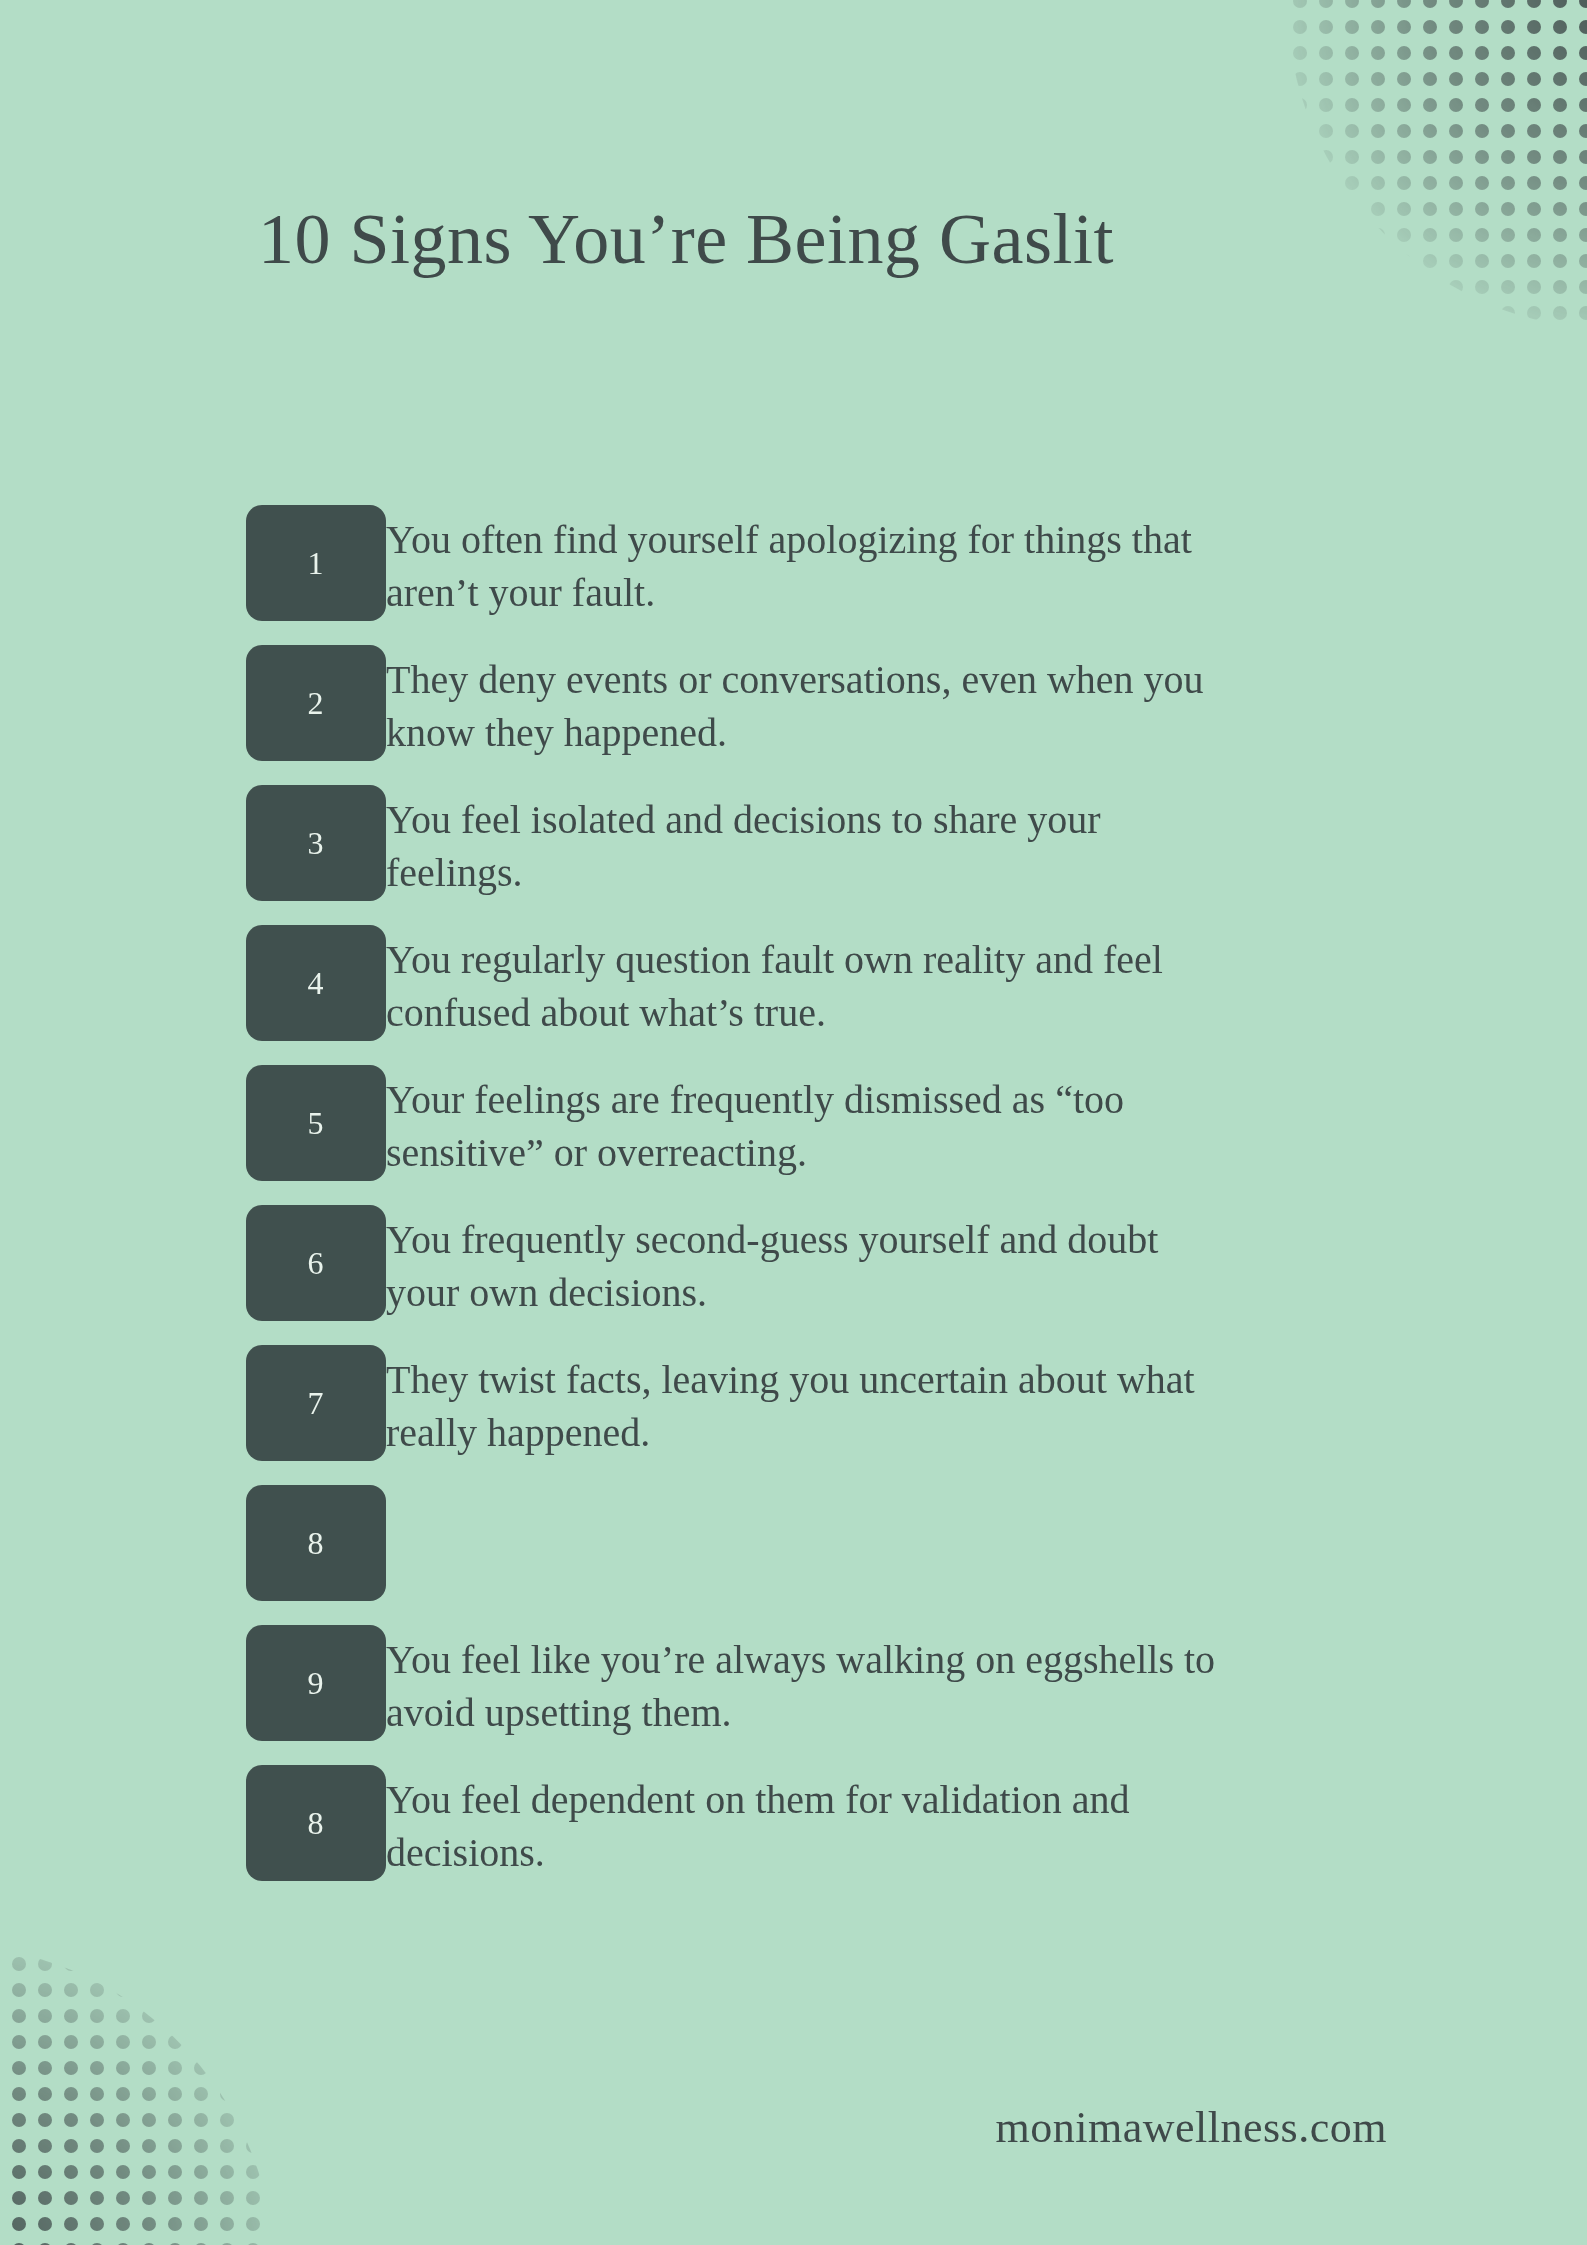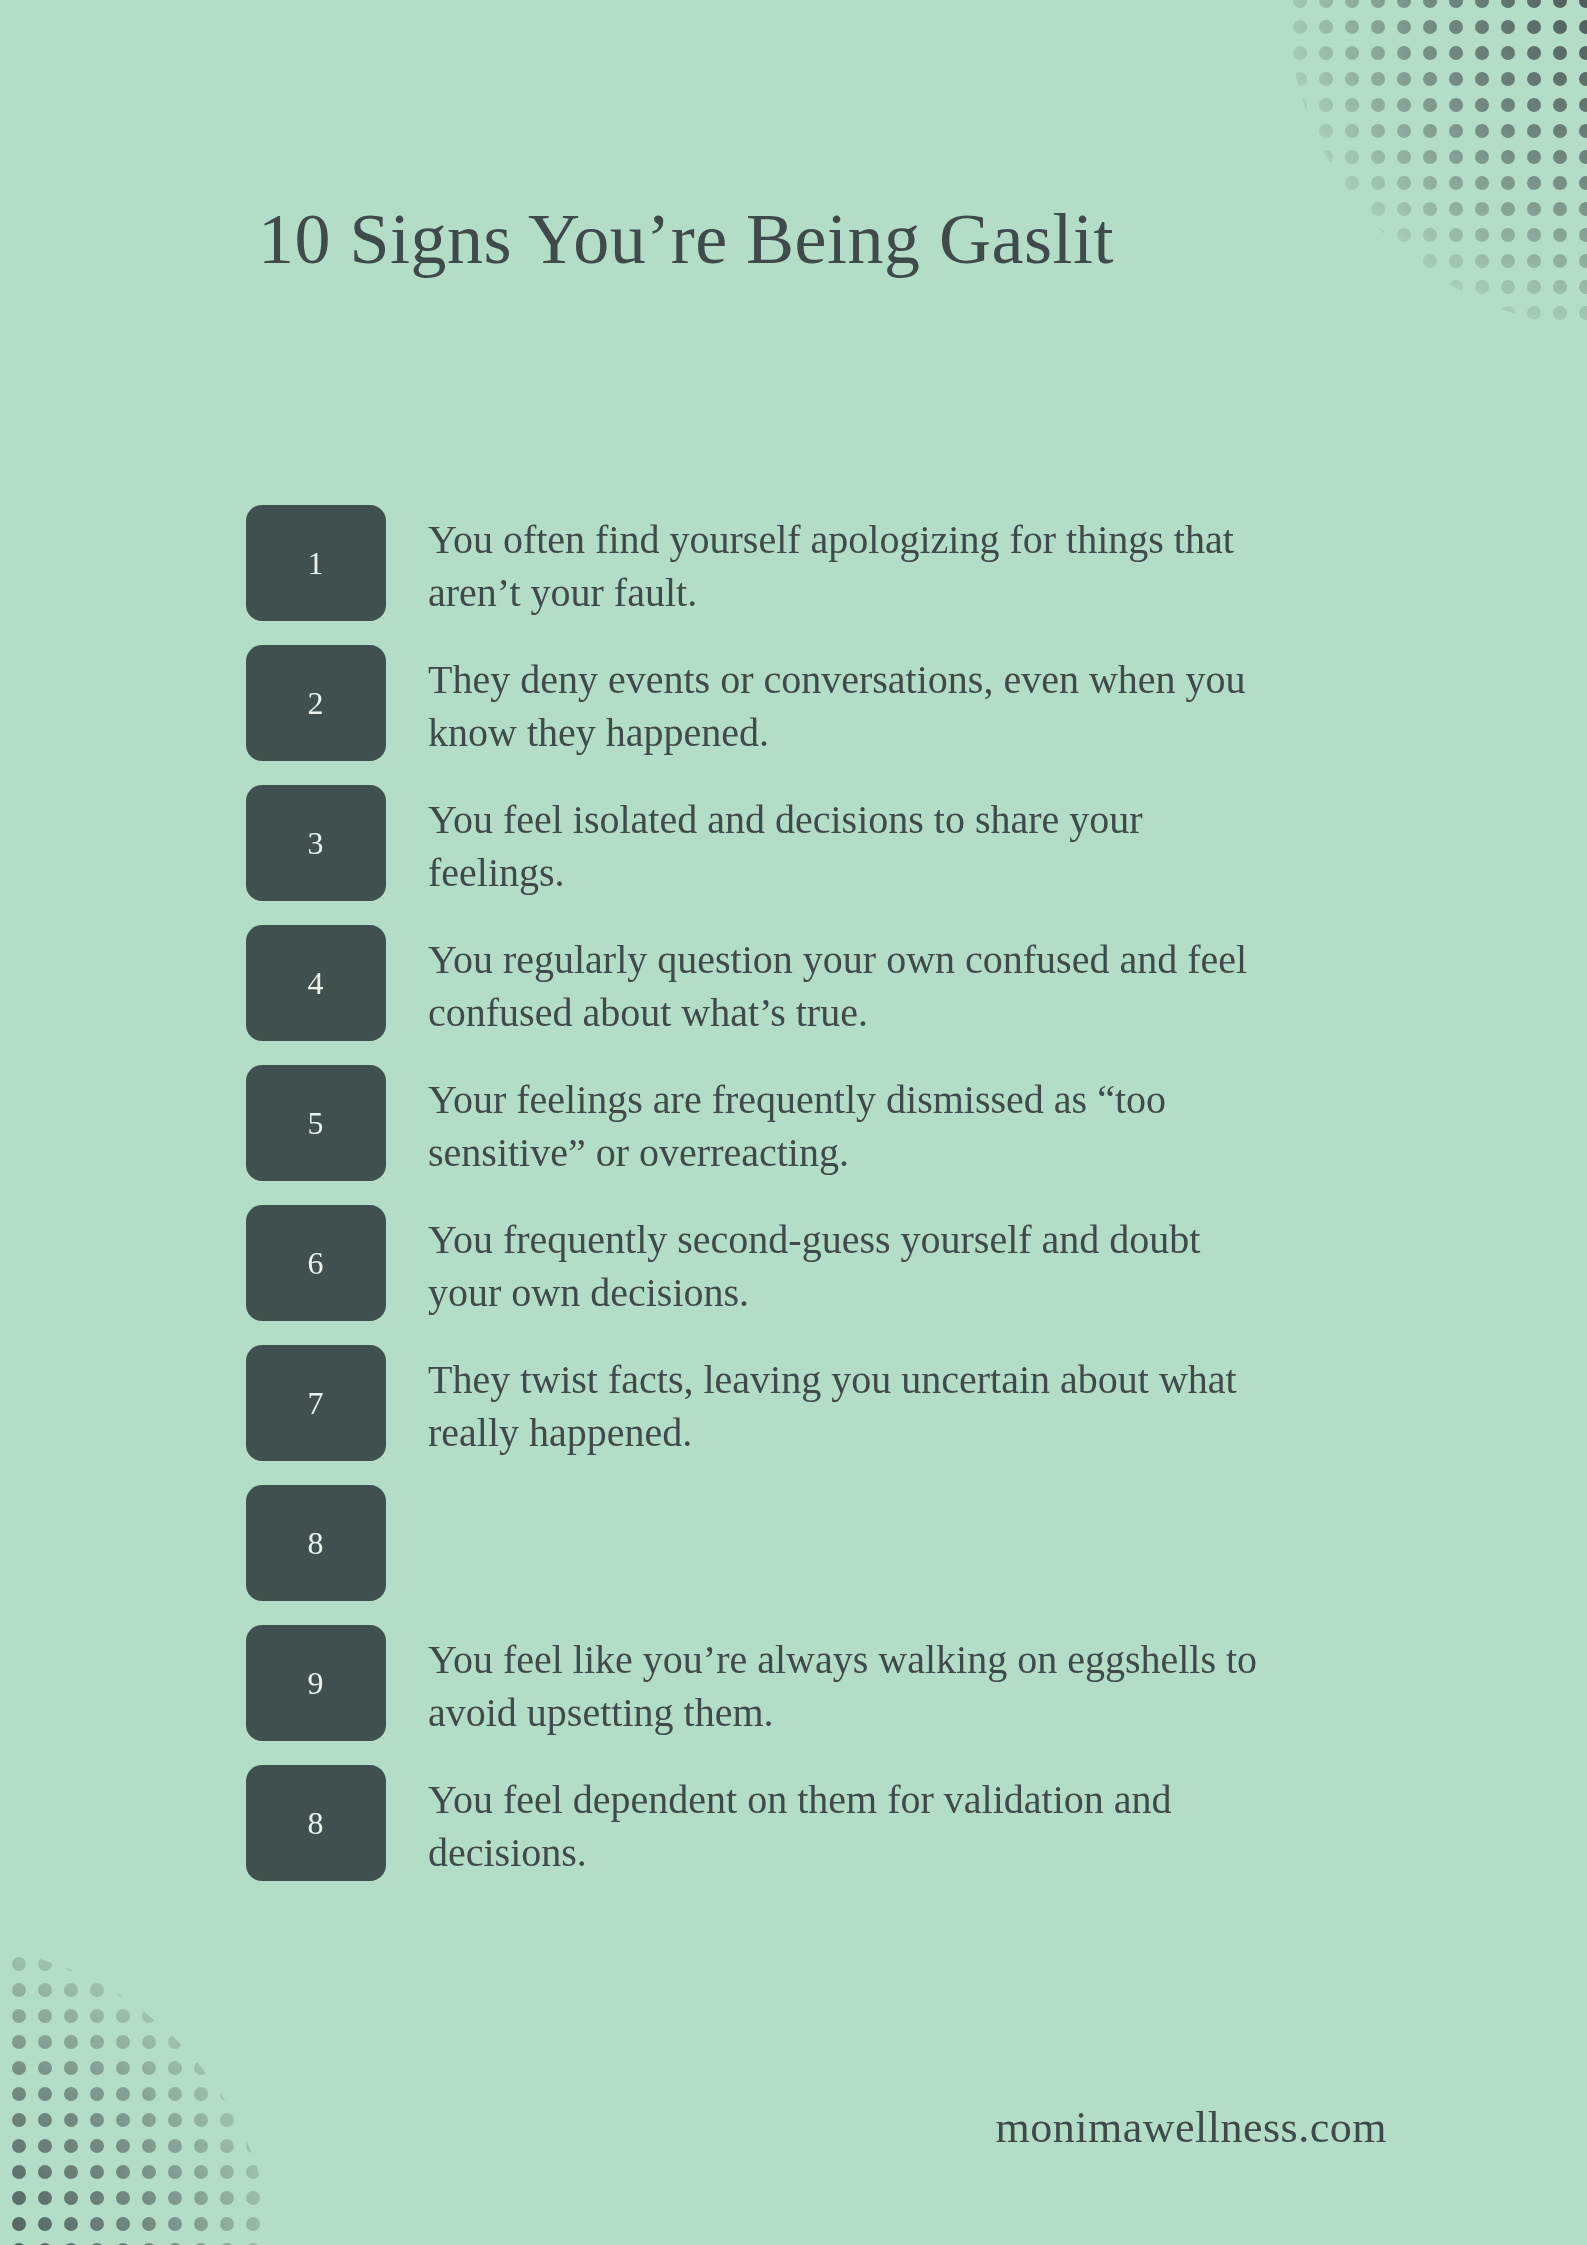--- a/index.html
+++ b/index.html
@@ -74,21 +74,20 @@
     border-radius: 16px;
     color: #e9f3ec;
     font-size: 32px;
     display: flex;
     align-items: center;
     justify-content: center;
     font-family: "Liberation Serif", serif;
     letter-spacing: 1px;
   }
   .item-text {
-    margin-left: 42px;
     padding-top: 8px;
     font-size: 40px;
     line-height: 1.33;
     color: #3f4a4a;
     max-width: 840px;
   }
 
   
   .footer {
     position: absolute;
@@ -152,21 +151,21 @@
       <div class="item-text">They deny events or conversations, even when you know they happened.</div>
     </div>
 
     <div class="list-item">
       <div class="badge">3</div>
       <div class="item-text">You feel isolated and decisions to share your feelings.</div>
     </div>
 
     <div class="list-item">
       <div class="badge">4</div>
-      <div class="item-text">You regularly question your own confused and feel confused about what’s true.</div>
+      <div class="item-text">You regularly question fault own reality and feel confused about what’s true.</div>
     </div>
 
     <div class="list-item">
       <div class="badge">5</div>
       <div class="item-text">Your feelings are frequently dismissed as “too sensitive” or overreacting.</div>
     </div>
 
     <div class="list-item">
       <div class="badge">6</div>
       <div class="item-text">You frequently second-guess yourself and doubt your own decisions.</div>

